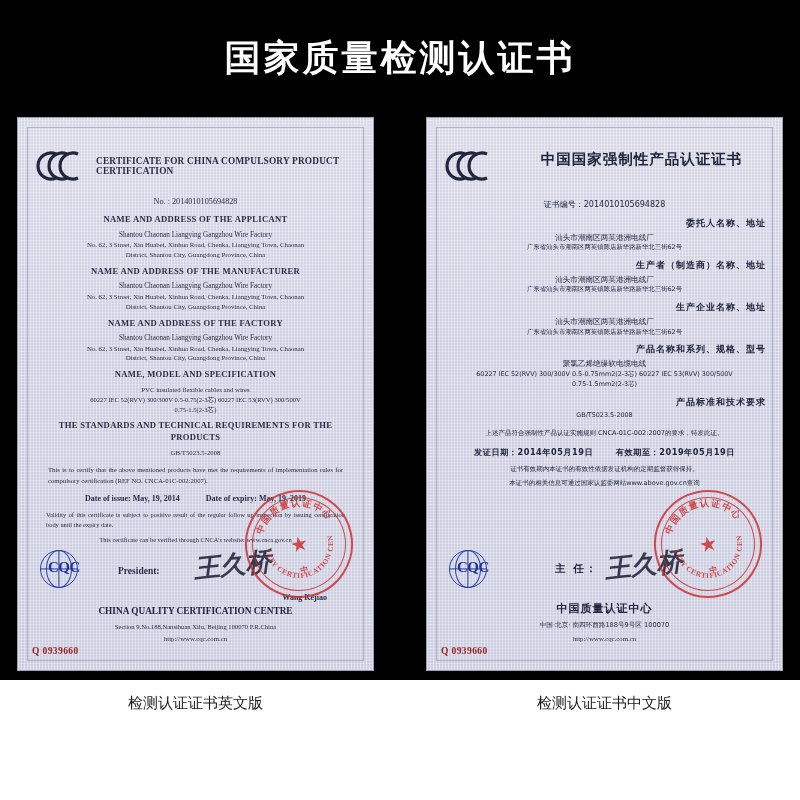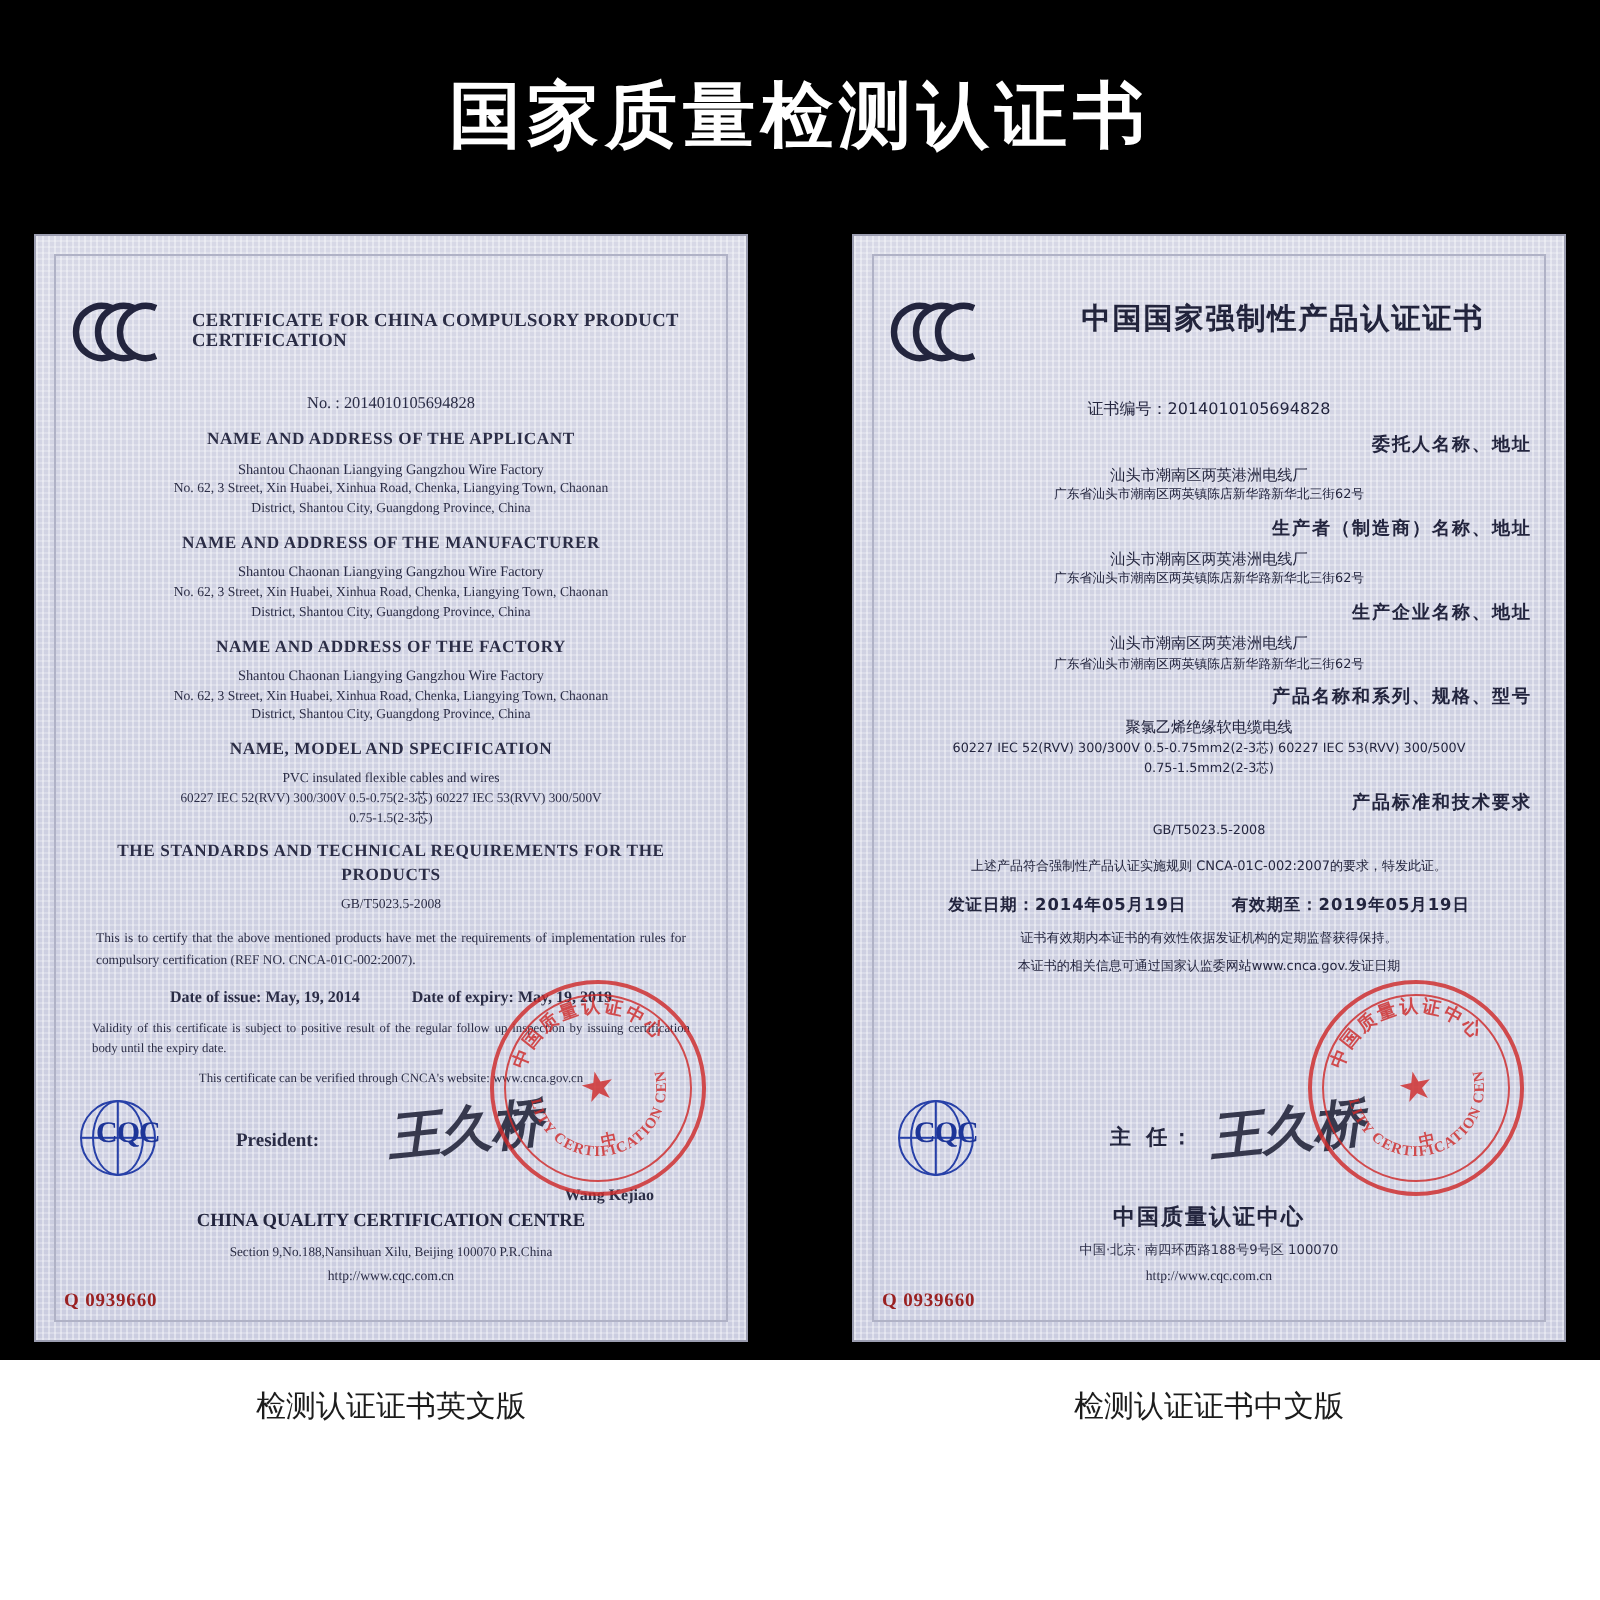--- a/index.html
+++ b/index.html
@@ -367,21 +367,21 @@
 
         <div class="cn-small" style="margin-top:8px;text-align:center;">上述产品符合强制性产品认证实施规则 CNCA-01C-002:2007的要求，特发此证。</div>
 
         <div class="ln cn-date">
           <span>发证日期：2014年05月19日</span>
           <span style="display:inline-block;width:16px;"></span>
           <span>有效期至：2019年05月19日</span>
         </div>
 
         <div class="cn-small" style="margin-top:6px;text-align:center;">证书有效期内本证书的有效性依据发证机构的定期监督获得保持。</div>
-        <div class="cn-small" style="margin-top:4px;text-align:center;">本证书的相关信息可通过国家认监委网站www.cnca.gov.发证日期</div>
+        <div class="cn-small" style="margin-top:4px;text-align:center;">本证书的相关信息可通过国家认监委网站www.above.gov.cn查询</div>
       </div>
 
       <div class="footer">
         <div class="cqc-badge">
           <div class="globe"></div>
           <div class="g2"></div>
           <div class="cqctext">CQC</div>
         </div>
 
         <div class="president-cn">主 任：</div>

